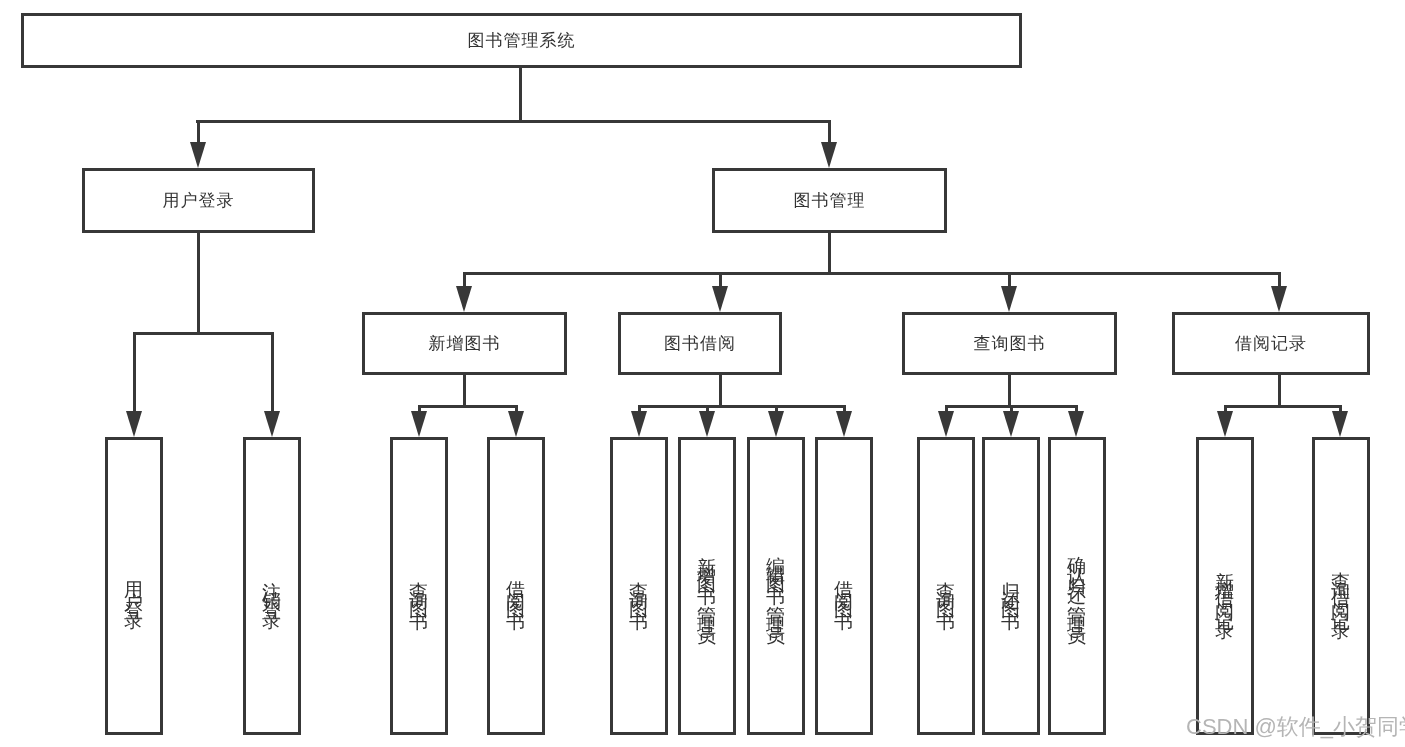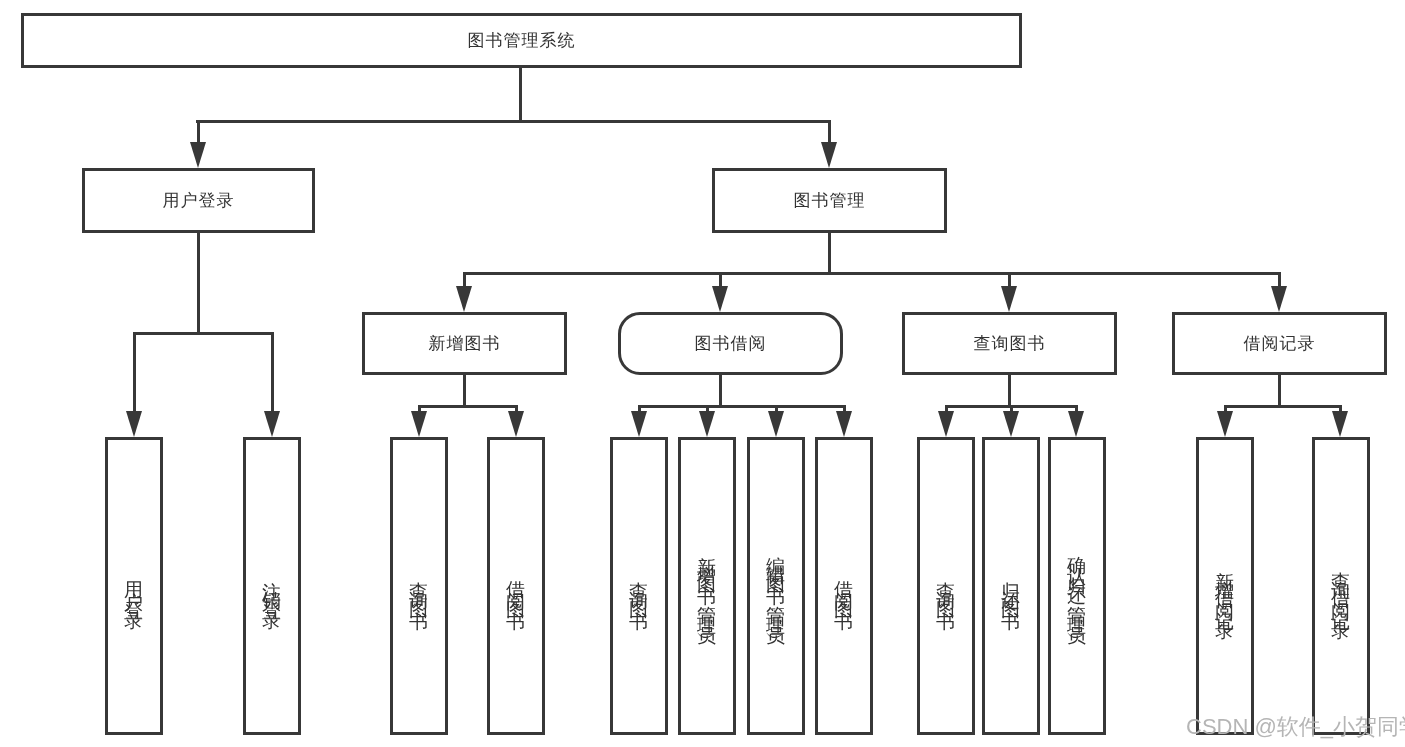--- a/index.html
+++ b/index.html
@@ -98,27 +98,27 @@
   <div class="vline" style="left:719px;top:272px;height:16px;"></div>
   <div class="arrow" style="left:712px;top:286px;"></div>
   <div class="vline" style="left:1008px;top:272px;height:16px;"></div>
   <div class="arrow" style="left:1001px;top:286px;"></div>
   <div class="vline" style="left:1278px;top:272px;height:16px;"></div>
   <div class="arrow" style="left:1271px;top:286px;"></div>
 
   <div class="box h" style="left:362px;top:312px;width:205px;height:63px;">
     <span>新增图书</span>
   </div>
-  <div class="box h" style="left:618px;top:312px;width:225px;height:63px;border-radius:22px;">
+  <div class="box h" style="left:618px;top:312px;width:164px;height:63px;">
     <span>图书借阅</span>
   </div>
   <div class="box h" style="left:902px;top:312px;width:215px;height:63px;">
     <span>查询图书</span>
   </div>
-  <div class="box h" style="left:1172px;top:312px;width:215px;height:63px;">
+  <div class="box h" style="left:1172px;top:312px;width:198px;height:63px;">
     <span>借阅记录</span>
   </div>
 
   <div class="vline" style="left:463px;top:375px;height:31px;"></div>
   <div class="hline" style="left:418px;top:405px;width:100px;"></div>
   <div class="vline" style="left:418px;top:405px;height:8px;"></div>
   <div class="arrow" style="left:411px;top:411px;"></div>
   <div class="vline" style="left:515px;top:405px;height:8px;"></div>
   <div class="arrow" style="left:508px;top:411px;"></div>
 

